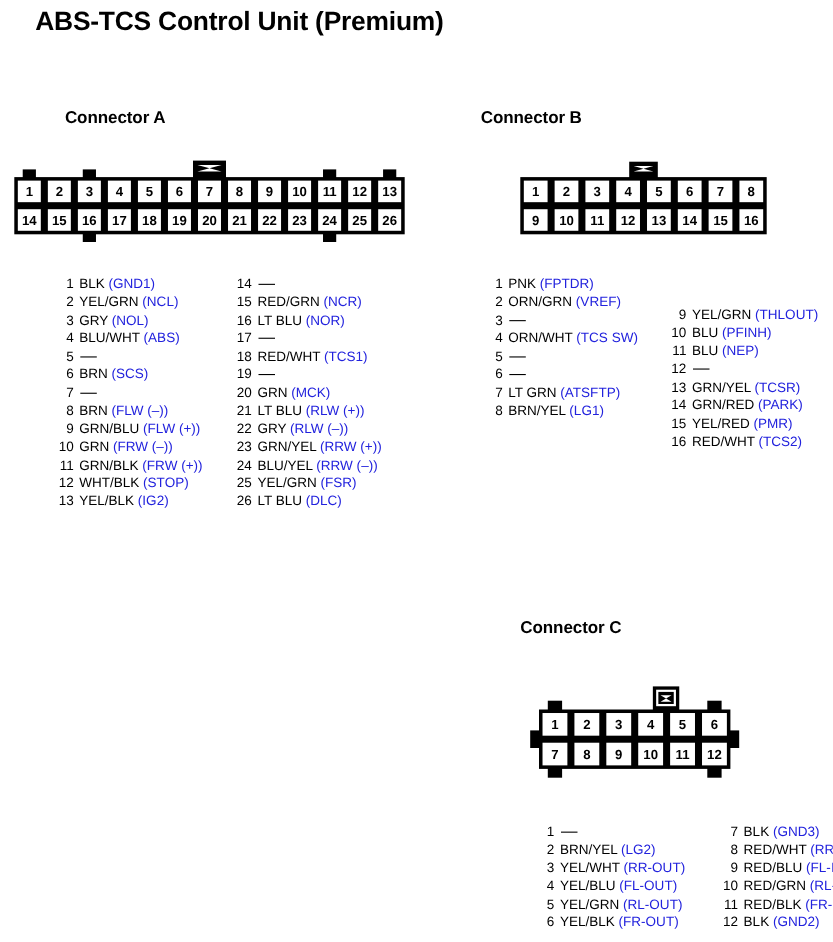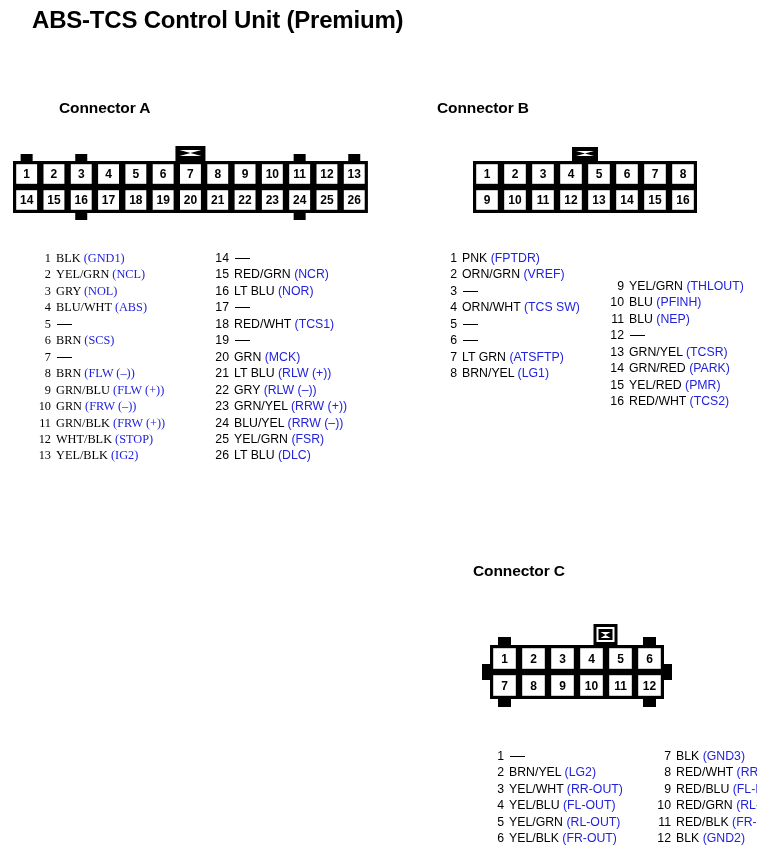--- a/index.html
+++ b/index.html
@@ -61,21 +61,21 @@
   .empty-dash {
     display: inline-block;
     position: relative;
     top: -3px;
     width: 15px;
     border-bottom: 1.6px solid #000;
     margin-left: 1px;
   }
 
   
-  #list-a-left  { left: 34px;  top: 250px; font-family: Liberation Serif, serif; }
+  #list-a-left  { left: 50px;  top: 250px; }
   #list-a-right { left: 212px; top: 250px; }
   #list-b-left  { left: 440px; top: 250px; }
   #list-b-right { left: 607px; top: 250px; margin-top: 28px; }
   #list-c-left  { left: 487px; top: 748px; }
   #list-c-right { left: 654px; top: 748px; }
 
   #conn-a-wrap { left: 8px;   top: 143px; }
   #conn-b-wrap { left: 468px; top: 143px; }
   #conn-c-wrap { left: 480px; top: 612px; }
 

